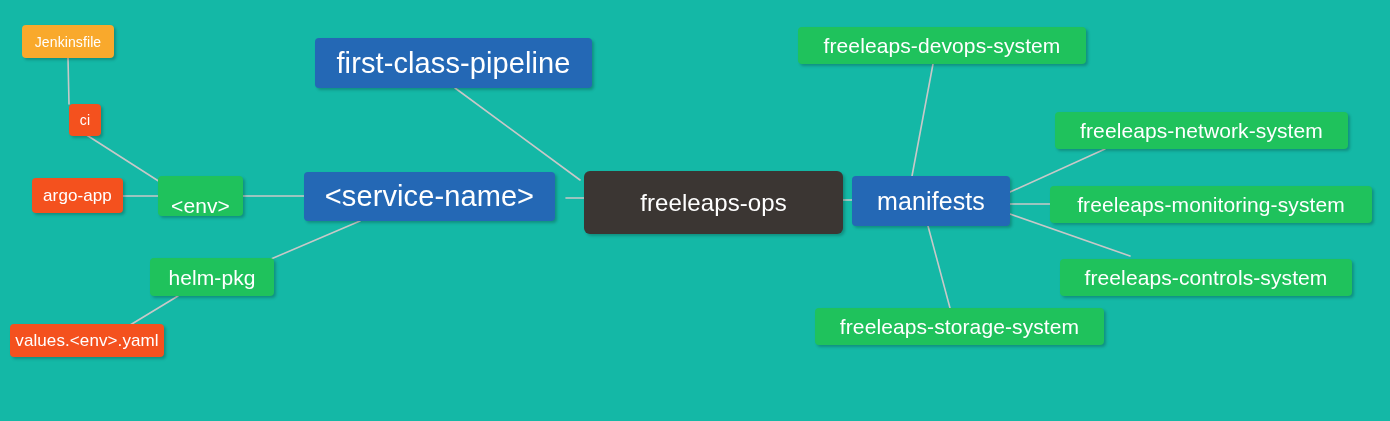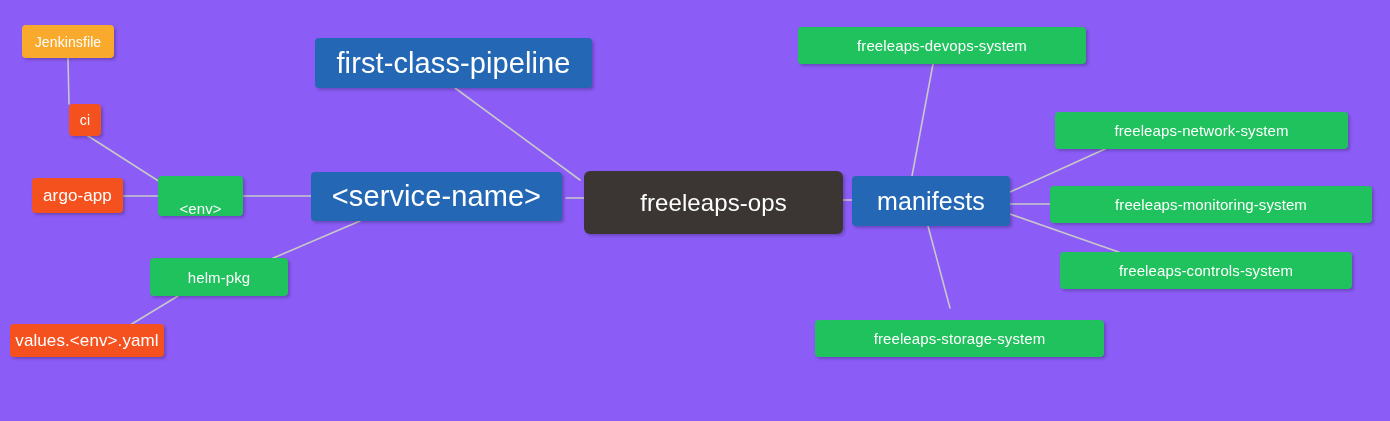--- a/index.html
+++ b/index.html
@@ -9,21 +9,21 @@
     background: #ffffff;
   }
   body {
     font-family: "Liberation Sans", sans-serif;
     -webkit-font-smoothing: antialiased;
   }
   #mindmap-canvas {
     position: relative;
     width: 1390px;
     height: 421px;
-    background: #8b5cf6;
+    background: #14b8a6;
     overflow: hidden;
   }
   #edge-layer {
     position: absolute;
     left: 0;
     top: 0;
     width: 1390px;
     height: 421px;
     pointer-events: none;
   }
@@ -42,21 +42,21 @@
     padding: 0 10px;
   }
   .mm-node .mm-label {
     display: block;
     white-space: nowrap;
   }
   
   .tier-root  { font-size: 24px; border-radius: 6px; }
   .tier-major { font-size: 29px; }
   .tier-mid   { font-size: 25px; text-align: right; }
-  .tier-sub   { font-size: 15px; }
+  .tier-sub   { font-size: 21px; }
   .tier-small { font-size: 17px; }
   .tier-tiny  { font-size: 14px; }
 </style>
 </head>
 <body>
 
 <div id="mindmap-canvas">
   <svg id="edge-layer" viewBox="0 0 1390 421" width="1390" height="421">
       <line x1="68" y1="58" x2="69" y2="104" stroke="#c8c8c8" stroke-width="1.6" stroke-linecap="round"></line>
       <line x1="85" y1="134" x2="160" y2="182" stroke="#c8c8c8" stroke-width="1.6" stroke-linecap="round"></line>
@@ -82,44 +82,44 @@
       </div>
       <div class="mm-node tier-small" style="left: 32px; top: 178px; width: 91px; height: 35px; background: rgb(244, 81, 30);">
         <span class="mm-label">argo-app</span>
       </div>
       <div class="mm-node tier-sub" style="left: 158px; top: 176px; width: 85px; height: 40px; background: rgb(31, 194, 92); align-items: flex-end;">
         <span class="mm-label">&lt;env&gt;</span>
       </div>
       <div class="mm-node tier-major" style="left: 315px; top: 38px; width: 277px; height: 50px; background: rgb(36, 104, 181);">
         <span class="mm-label">first-class-pipeline</span>
       </div>
-      <div class="mm-node tier-major" style="left: 311px; top: 172px; width: 251px; height: 49px; background: rgb(36, 104, 181);">
+      <div class="mm-node tier-major" style="left: 304px; top: 172px; width: 251px; height: 49px; background: rgb(36, 104, 181);">
         <span class="mm-label">&lt;service-name&gt;</span>
       </div>
-      <div class="mm-node tier-sub" style="left: 150px; top: 258px; width: 138px; height: 38px; background: rgb(31, 194, 92);">
+      <div class="mm-node tier-sub" style="left: 150px; top: 258px; width: 124px; height: 38px; background: rgb(31, 194, 92);">
         <span class="mm-label">helm-pkg</span>
       </div>
       <div class="mm-node tier-small" style="left: 10px; top: 324px; width: 154px; height: 33px; background: rgb(244, 81, 30);">
         <span class="mm-label">values.&lt;env&gt;.yaml</span>
       </div>
       <div class="mm-node tier-root" style="left: 584px; top: 171px; width: 259px; height: 63px; background: rgb(59, 54, 51);">
         <span class="mm-label">freeleaps-ops</span>
       </div>
       <div class="mm-node tier-mid" style="left: 852px; top: 176px; width: 158px; height: 50px; background: rgb(36, 104, 181);">
         <span class="mm-label">manifests</span>
       </div>
       <div class="mm-node tier-sub" style="left: 798px; top: 27px; width: 288px; height: 37px; background: rgb(31, 194, 92);">
         <span class="mm-label">freeleaps-devops-system</span>
       </div>
       <div class="mm-node tier-sub" style="left: 1055px; top: 112px; width: 293px; height: 37px; background: rgb(31, 194, 92);">
         <span class="mm-label">freeleaps-network-system</span>
       </div>
       <div class="mm-node tier-sub" style="left: 1050px; top: 186px; width: 322px; height: 37px; background: rgb(31, 194, 92);">
         <span class="mm-label">freeleaps-monitoring-system</span>
       </div>
-      <div class="mm-node tier-sub" style="left: 1060px; top: 252px; width: 292px; height: 37px; background: rgb(31, 194, 92);">
+      <div class="mm-node tier-sub" style="left: 1060px; top: 259px; width: 292px; height: 37px; background: rgb(31, 194, 92);">
         <span class="mm-label">freeleaps-controls-system</span>
       </div>
-      <div class="mm-node tier-sub" style="left: 815px; top: 308px; width: 289px; height: 37px; background: rgb(31, 194, 92); margin-top: 12px;">
+      <div class="mm-node tier-sub" style="left: 815px; top: 308px; width: 289px; height: 37px; background: rgb(31, 194, 92);">
         <span class="mm-label">freeleaps-storage-system</span>
       </div>
     </div>
 </div>
 
 </body></html>

